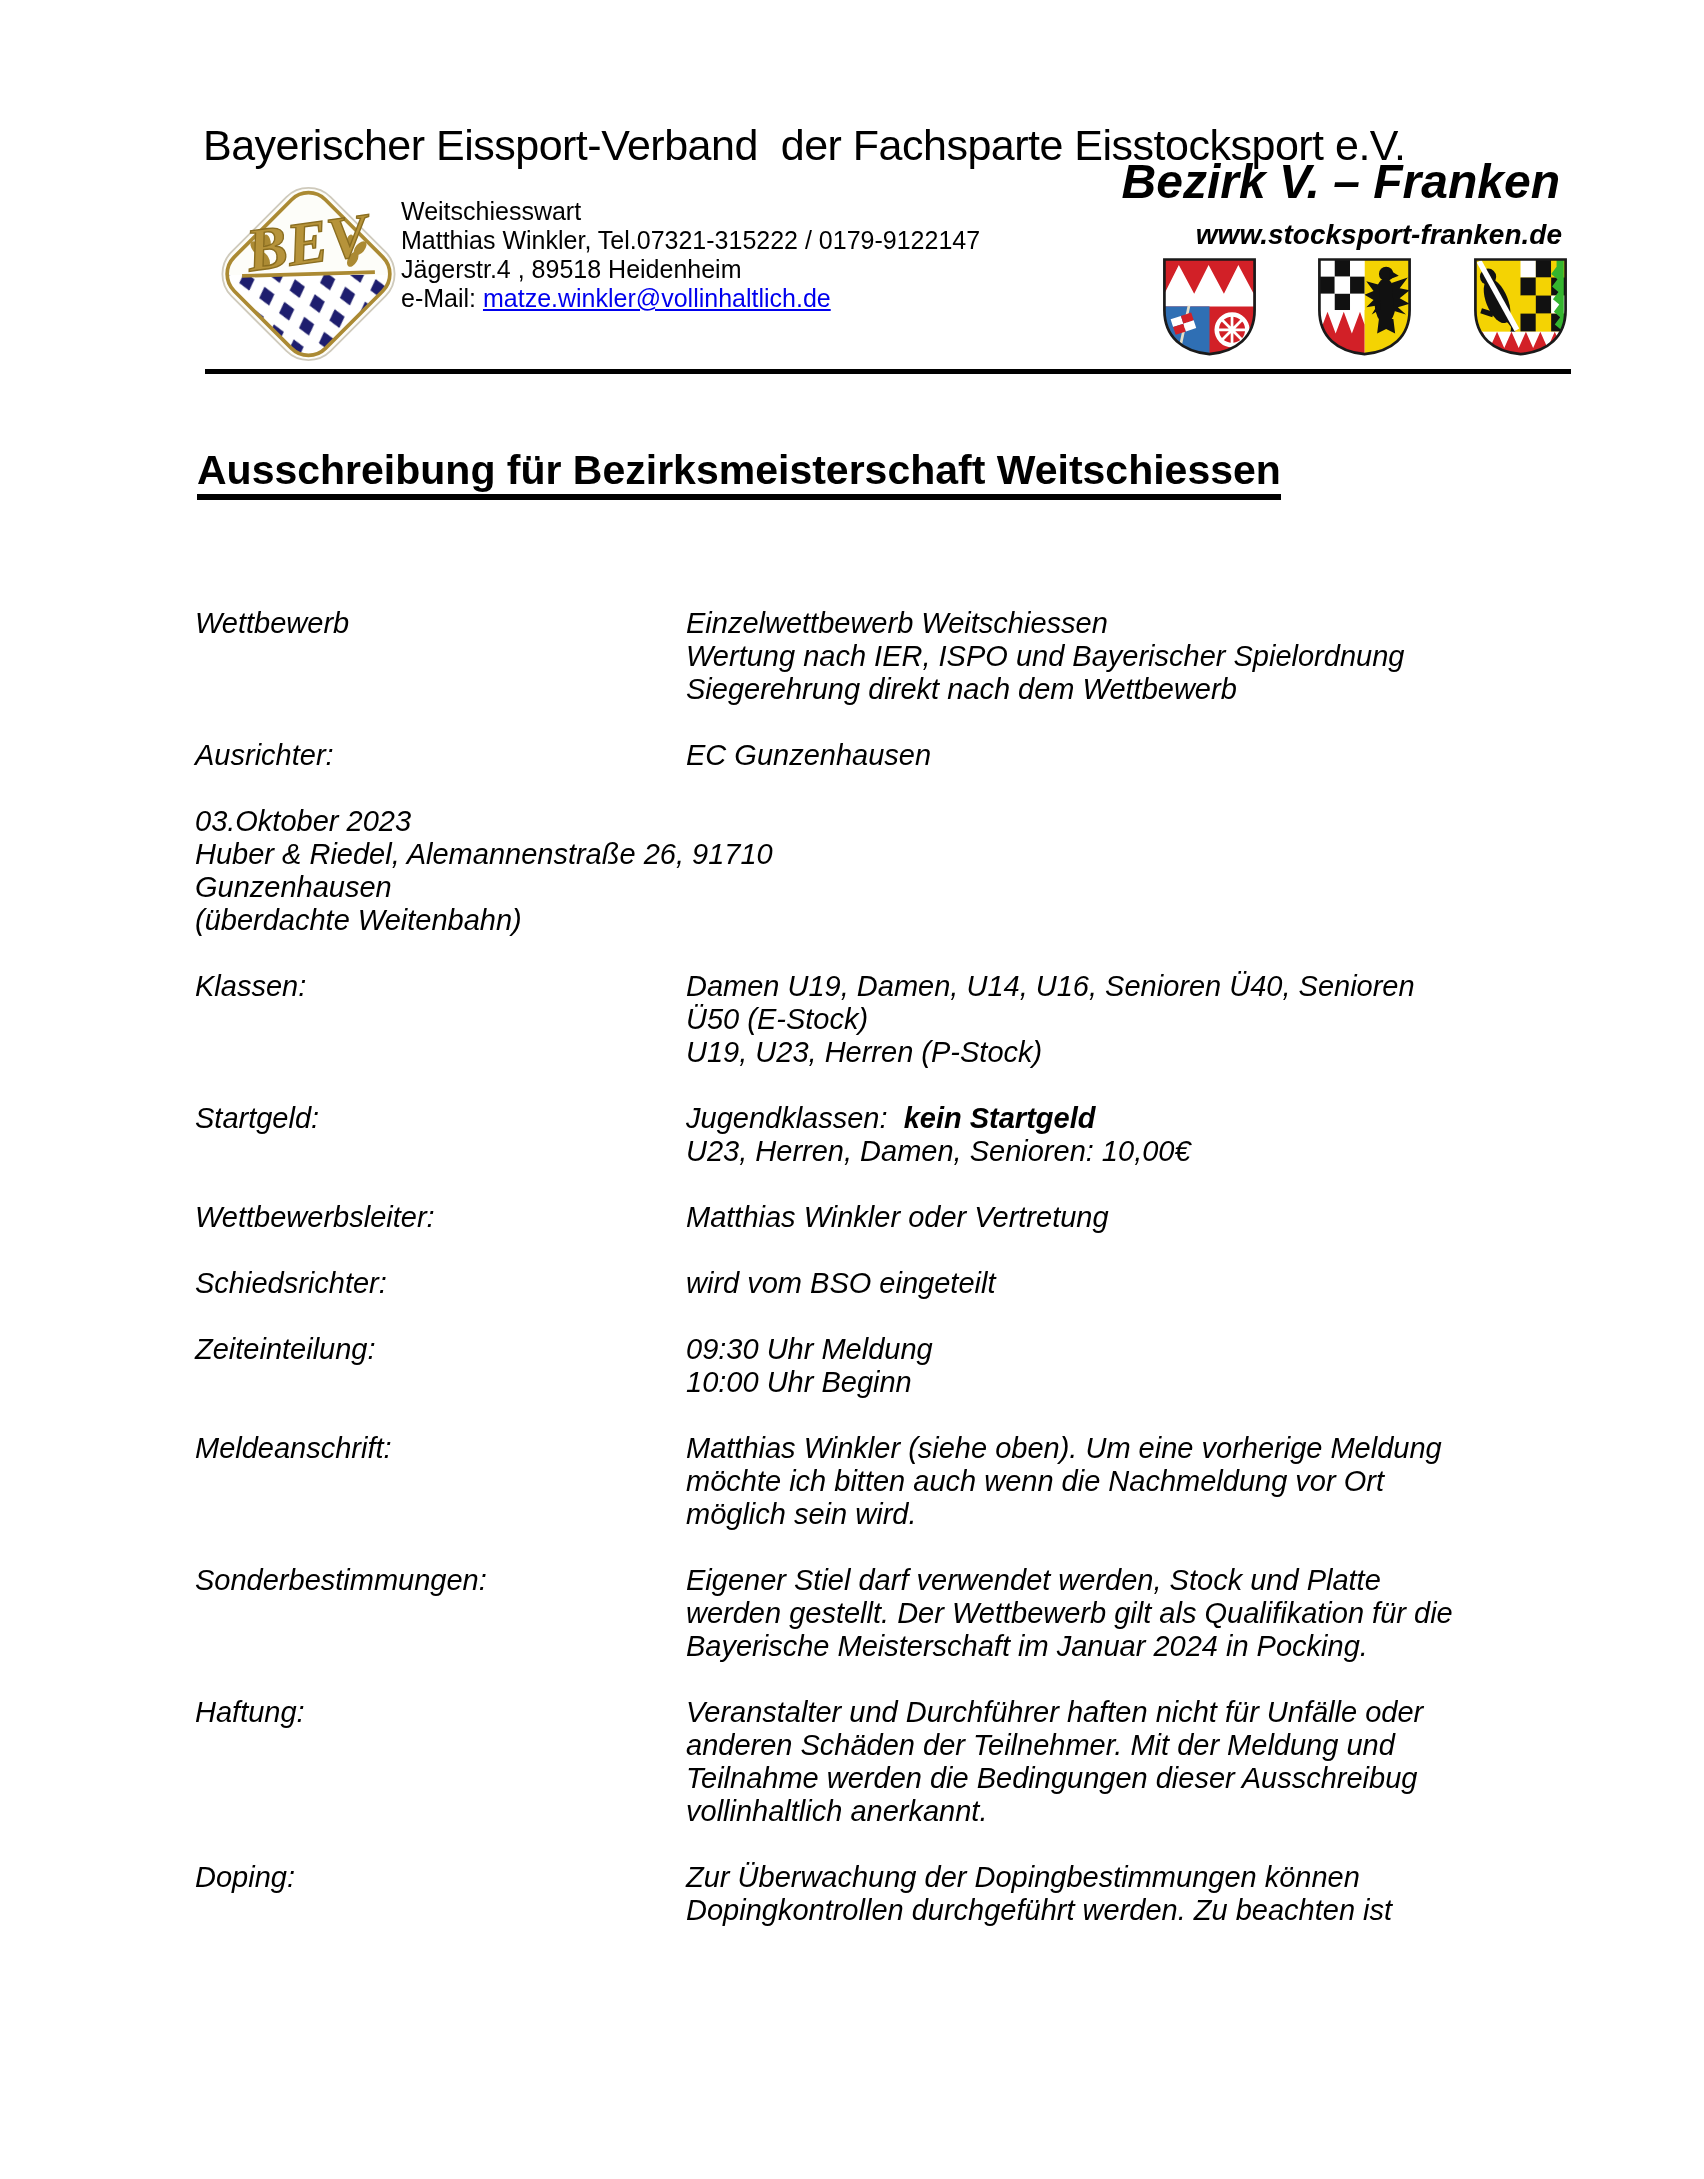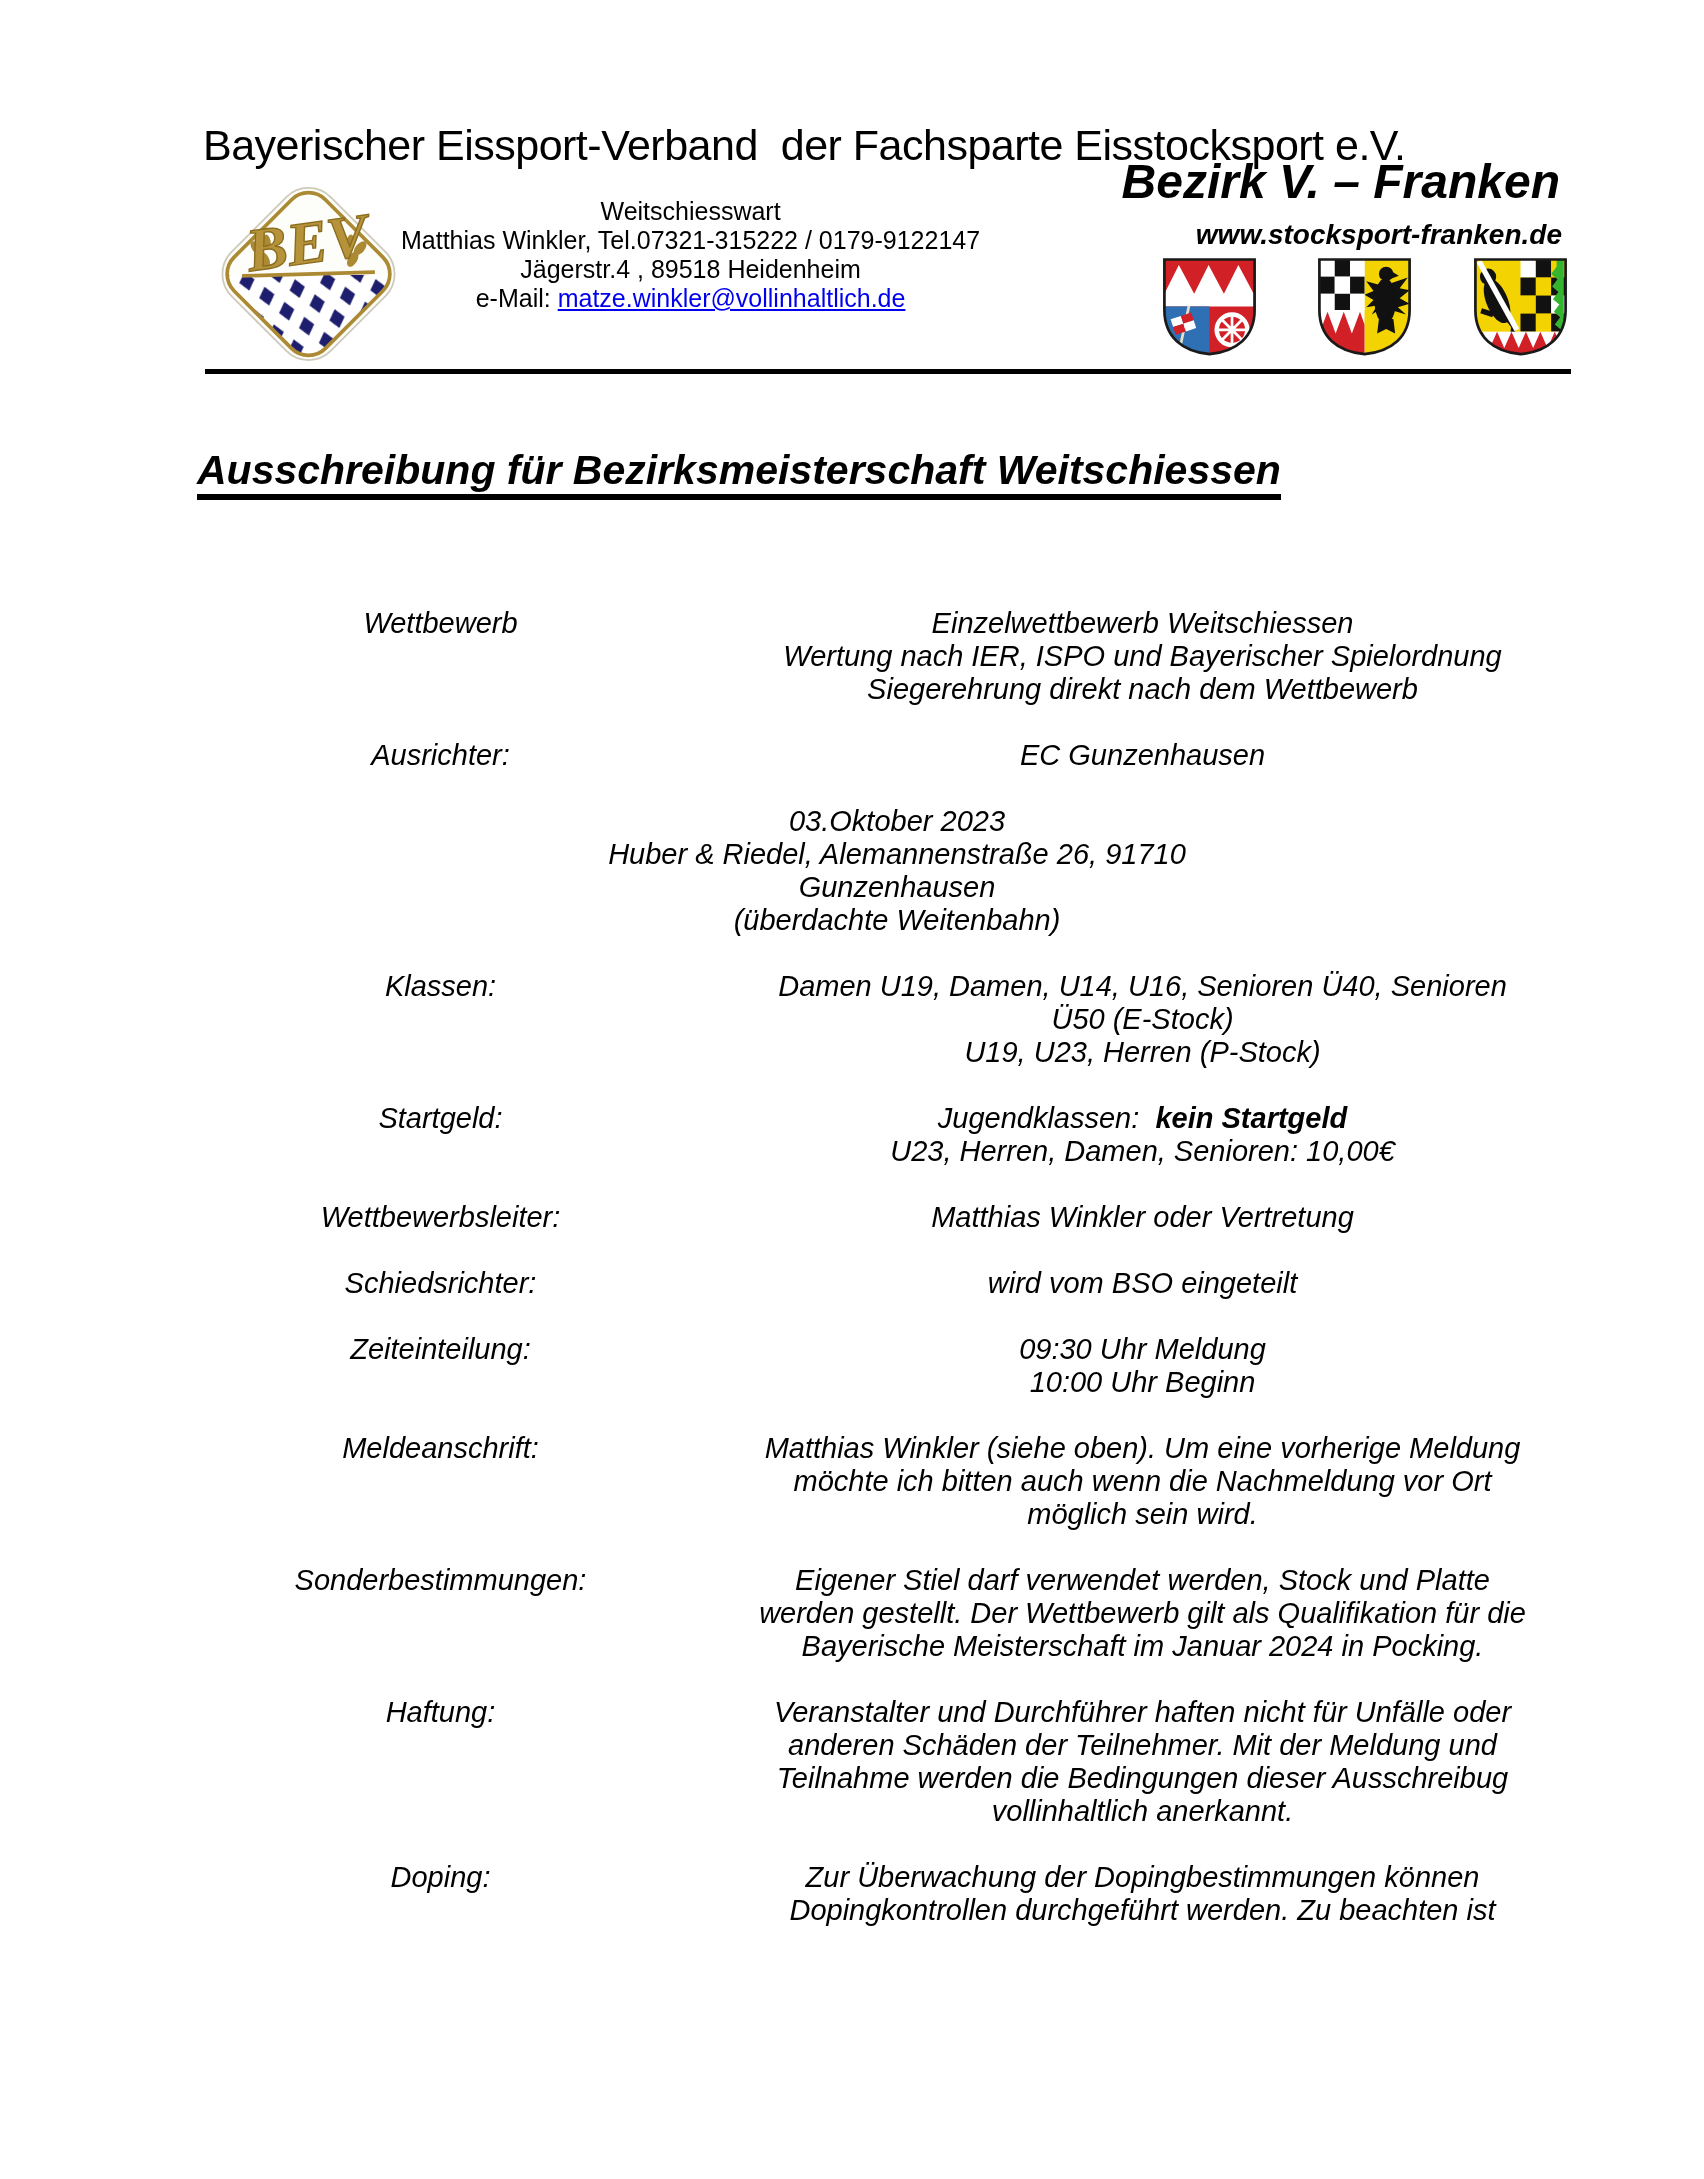--- a/index.html
+++ b/index.html
@@ -1,36 +1,36 @@
 <!DOCTYPE html>
 <html lang="de" style="font-size:14.4px"><head>
 <meta charset="utf-8">
 <style>
   html,body{margin:0;padding:0;background:#ffffff;}
   .page{position:relative;width:1705px;height:2042px;background:#fff;overflow:hidden;
-        font-family:"Liberation Sans",sans-serif;color:#000;text-align:center;}
+        font-family:"Liberation Sans",sans-serif;color:#000;}
   .pre{white-space:pre-wrap;}
 
   
   .org-title{position:absolute;left:203px;top:92px;font-size:43px;line-height:49px;
              font-weight:400;white-space:pre;letter-spacing:-0.5px;}
   .district{position:absolute;right:145px;top:158px;font-size:48px;line-height:47px;
             font-weight:bold;font-style:italic;}
   .website{position:absolute;right:143px;top:219px;font-size:28px;line-height:32px;
            font-weight:bold;font-style:italic;}
   .contact{position:absolute;left:401px;top:197px;font-size:25px;line-height:29px;}
   .contact a{color:#0000EE;text-decoration:underline;cursor:pointer;}
   .logo{position:absolute;left:216px;top:180px;}
   .coat{position:absolute;top:254px;}
   .coat1{left:1159px;} .coat2{left:1314px;} .coat3{left:1470px;}
   .separator{position:absolute;left:205px;top:369px;width:1366px;height:5.4px;background:#000;}
 
   
   .doc-title{position:absolute;left:197px;top:414px;font-size:41px;line-height:45px;
-             font-weight:bold;font-style:italic;}
+             font-weight:bold;}
   .doc-title span{border-bottom:6.3px solid #000;padding-bottom:0.9px;}
 
   
   .rows{position:absolute;left:195px;top:607px;width:1404px;font-size:29px;line-height:33px;font-style:italic;}
   .row{display:flex;margin-bottom:33px;}
   .row-label{width:491px;flex:none;}
   .row-lines{flex:1;}
 </style>
 </head>
 <body>

